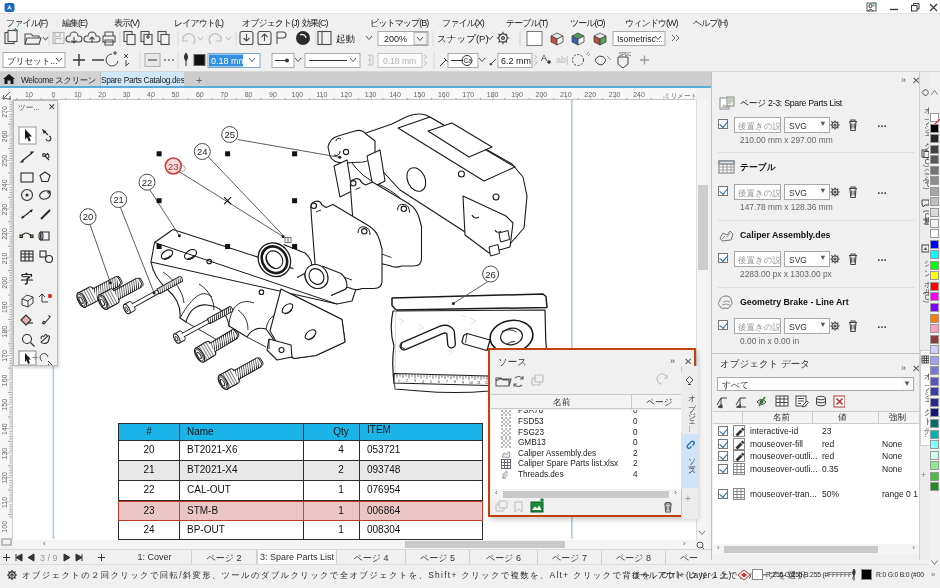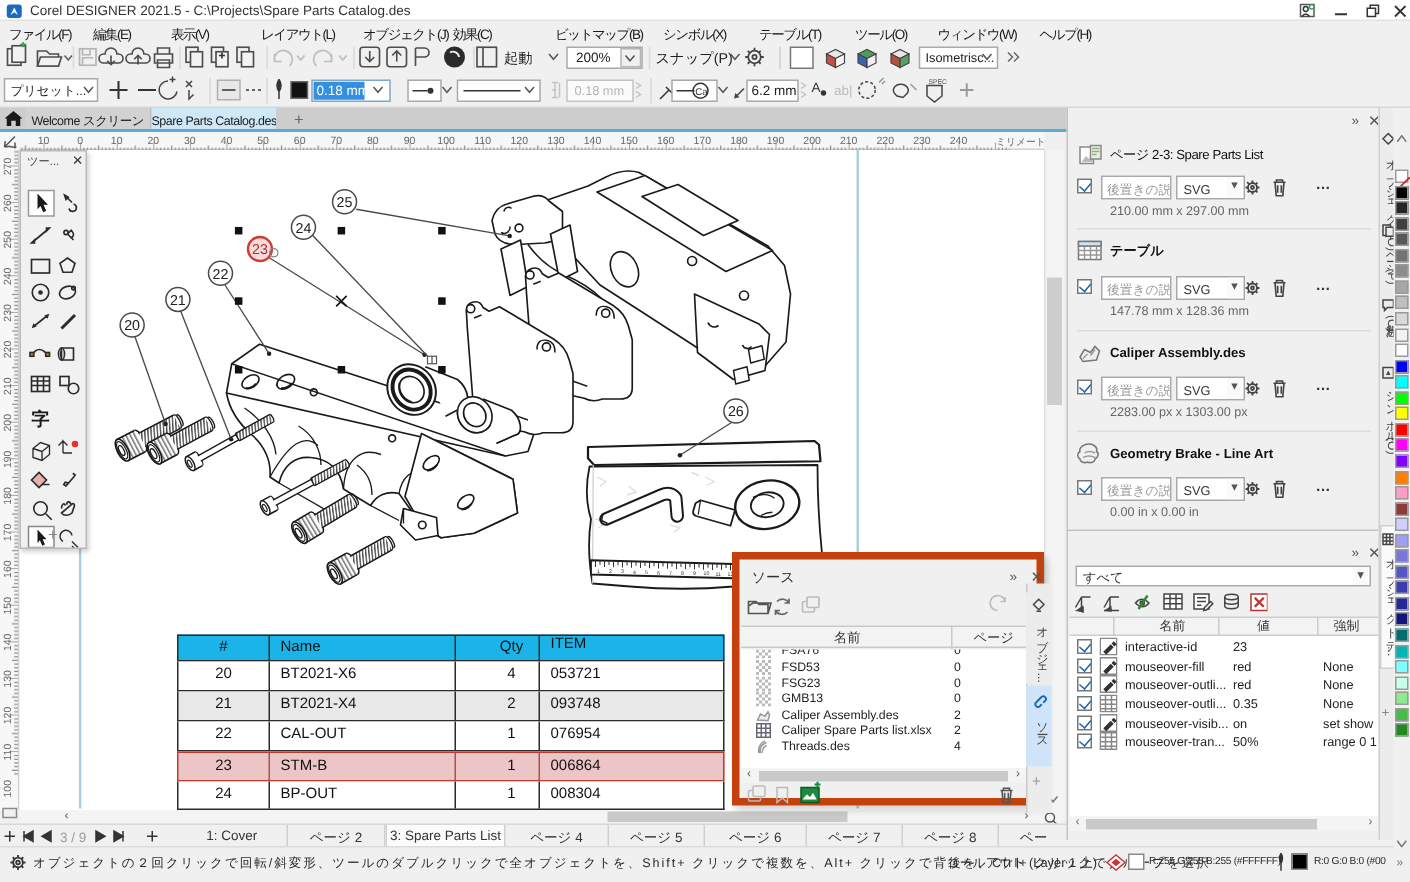--- a/index.html
+++ b/index.html
@@ -38,21 +38,21 @@
 #palette{left:929px;top:72px;width:11px;height:516px;background:#f0f0f0}
 .sw{position:absolute;left:1px;width:9px;height:9px;border:1px solid #9a9a9a}
 .dktitle{position:absolute;left:0;top:0;width:100%;height:18px;font-size:9.5px;color:#333;padding:4px 0 0 8px}
 .combo{position:absolute;background:#fff;border:1px solid #a9a9a9;font-size:8.5px;color:#333;overflow:hidden;white-space:nowrap}
 .combo .arr{position:absolute;right:1px;top:0;bottom:0;width:10px;background:#fafafa;color:#555;text-align:center}
 .cbx{position:absolute;width:10px;height:10px;background:#fff;border:1px solid #777}
 .cbx:after{content:"";position:absolute;left:2px;top:0px;width:3.5px;height:6px;border:solid #1e66a8;border-width:0 1.4px 1.4px 0;transform:rotate(40deg)}
 
 #toolbox{left:13px;top:100px;width:45px;height:266px;background:#f1f1f1;border:1px solid #b9b9b9;box-shadow:1px 2px 3px rgba(0,0,0,.18)}
 
-#srcpanel{left:488px;top:368px;width:208px;height:169px;background:#f0f0f0;border:5px solid #c2410c;box-shadow:2px 3px 5px rgba(0,0,0,.2)}
+#srcpanel{left:488px;top:348px;width:208px;height:169px;background:#f0f0f0;border:2px solid #c2410c;box-shadow:2px 3px 5px rgba(0,0,0,.2)}
 .vtext{writing-mode:vertical-rl;text-orientation:mixed;font-size:8px;color:#444;letter-spacing:0px}
 .odrow{position:absolute;left:1px;width:206px;height:12.6px;font-size:8.5px;color:#222}
 .odrow .pic{left:20px;top:0;width:12px;height:12px}
 .odrow .nm{position:absolute;left:37px;top:1px;width:70px;overflow:hidden;white-space:nowrap}
 .odrow .vl{position:absolute;left:109px;top:1px}
 .odrow .en{position:absolute;left:169px;top:1px;white-space:nowrap}
 .srow{position:absolute;left:0;width:190px;height:10.6px;font-size:8.2px;color:#222}
 .srow .pic{position:absolute;left:10px;top:0;width:10px;height:10px}
 .srow .nm{position:absolute;left:27px;top:0;white-space:nowrap}
 .srow .pg{position:absolute;left:142px;top:0}
@@ -65,21 +65,20 @@
 .c4{left:248px}
 .vline{position:absolute;top:0;bottom:0;width:1px;background:#2b2b2b}
 </style></head>
 <body>
 <div id="app">
   <div class="abs" id="titlebar">
     <svg class="abs" style="left:4px;top:2px" width="11" height="11" viewBox="0 0 11 11">
         <rect x="0.5" y="1" width="10" height="9" rx="2" fill="#1b6ac1"></rect>
         <path d="M3 8 5.5 3 8 8 5.5 6.2z" fill="#fff"></path>
       </svg>
-    <span class="abs" style="left:20px;top:2px">Corel DESIGNER 2021.5 - C:\Projects\Spare Parts Catalog.des</span>
     <svg class="abs" style="left:866px;top:2px" width="74" height="11" viewBox="0 0 74 11">
       <g stroke="#333" fill="none" stroke-width="1">
         <rect x="1" y="1" width="9" height="8" fill="none" stroke="#555"></rect>
           <circle cx="4.5" cy="4" r="1.6"></circle>
           <path d="M2 9 Q4.5 5.5 7 9"></path>
           <circle cx="8.5" cy="2.5" r="1.5" stroke="#3aa35c"></circle>
         <path d="M24 7.5 h8" stroke-width="1.4"></path>
         <rect x="45.5" y="3.5" width="5.5" height="5.5"></rect>
           <path d="M47.5 3.5 v-2 h5.5 v5.5 h-2"></path>
         <path d="M64 2 l7 7 M71 2 l-7 7" stroke-width="1.2"></path>
@@ -87,21 +86,21 @@
     </svg>
   </div>
   <div class="abs" id="menubar">
     <span class="mi" style="left:6px">ファイル(F)</span>
     <span class="mi" style="left:62px">編集(E)</span>
     <span class="mi" style="left:114px">表示(V)</span>
     <span class="mi" style="left:174px">レイアウト(L)</span>
     <span class="mi" style="left:242px">オブジェクト(J)</span>
     <span class="mi" style="left:302px">効果(C)</span>
     <span class="mi" style="left:370px">ビットマップ(B)</span>
-    <span class="mi" style="left:442px">シンボル(X)</span>
+    <span class="mi" style="left:442px">ファイル(X)</span>
     <span class="mi" style="left:506px">テーブル(T)</span>
     <span class="mi" style="left:570px">ツール(O)</span>
     <span class="mi" style="left:625px">ウィンドウ(W)</span>
     <span class="mi" style="left:693px">ヘルプ(H)</span>
   </div>
   <div class="abs" id="toolbar">
     <svg class="abs" style="left:0;top:0" width="712" height="21" viewBox="0 0 712 21">
       <path d="M49 3 v15 M120 3 v15 M178 3 v15 M236 3 v15 M316 3 v15 M433 3 v15" stroke="#dadada"></path>
       <g stroke="#4d4d4d" fill="none" stroke-width="1.1">
         <rect x="5" y="4.5" width="9" height="11"></rect>
@@ -772,20 +771,21 @@
     <svg class="abs" style="left:135px;top:247px" width="12" height="14" viewBox="0 0 12 14">
         <g fill="none" stroke="#444" stroke-width="1.1">
           <path d="M2 3.5 h8 M4 3.5 v-1.5 h4 v1.5 M3 3.5 l0.8 9 h4.4 l0.8-9"></path>
           <path d="M4.8 5.5 v5 m2.4-5 v5"></path>
         </g>
       </svg>
     <span class="abs" style="left:165px;top:247px;font-size:10px;color:#333;font-weight:bold">…</span>
     <span class="abs" style="left:28px;top:264px;font-size:8.4px;color:#666">0.00 in x 0.00 in</span>
   </div>
   <div class="abs" id="dockdata">
+    <div class="dktitle">オブジェクト データ</div>
     <span class="abs" style="left:189px;top:9px;color:#555;font-size:9px">»</span>
     <span class="abs" style="left:200px;top:9px;color:#555;font-size:10px">✕</span>
     <div class="combo" style="left:5px;top:23px;width:197px;height:14px;padding:1.5px 0 0 4px;font-size:8.8px">すべて<span class="arr">▾</span></div>
     <svg class="abs" style="left:3px;top:40px" width="130" height="15" viewBox="0 0 130 15">
       <g fill="none" stroke="#444" stroke-width="1">
         <path d="M2 11 l4 -7 m0 0 h6 m-6 0 v7 m-2 2 l3 -2 0 3z"></path>
           <path d="M3 13 l3.5-2.5 .3 2.8z" fill="#444"></path>
         <path d="M21 11 l4 -7 m0 0 h6 m-6 0 v7 m-4 2 h10"></path>
           <path d="M22 13 l3.5-2.5 .3 2.8z" fill="#444"></path>
         <g transform="translate(40,0)">
@@ -852,30 +852,20 @@
       </div>
     <div class="odrow" style="top:109px">
         <div class="cbx" style="left:5px;top:1px"></div>
         <svg class="abs pic" viewBox="0 0 12 12">
           <rect x="0.5" y="0.5" width="11" height="11" fill="#fff" stroke="#888"></rect>
           <path d="M0.5 3.5 h11 M0.5 6.5 h11 M0.5 9.5 h11 M4 0.5 v11 M8 0.5 v11" stroke="#888"></path>
         </svg>
         <span class="nm">mouseover-outli...</span>
         <span class="vl">0.35</span>
         <span class="en">None</span>
-      </div>
-    <div class="odrow" style="top:121.7px">
-        <div class="cbx" style="left:5px;top:1px"></div>
-        <svg class="abs pic" viewBox="0 0 12 12">
-          <rect x="0.5" y="0.5" width="11" height="11" fill="#fff" stroke="#888"></rect>
-          <path d="M2.5 9.5 l5-5 2 2 -5 5z M8 4 l1.5-1.5 2 2 L10 6z" fill="#333"></path>
-        </svg>
-        <span class="nm">mouseover-visib...</span>
-        <span class="vl">on</span>
-        <span class="en">set show</span>
       </div>
     <div class="odrow" style="top:134.3px">
         <div class="cbx" style="left:5px;top:1px"></div>
         <svg class="abs pic" viewBox="0 0 12 12">
           <rect x="0.5" y="0.5" width="11" height="11" fill="#fff" stroke="#888"></rect>
           <path d="M0.5 3.5 h11 M0.5 6.5 h11 M0.5 9.5 h11 M4 0.5 v11 M8 0.5 v11" stroke="#888"></path>
         </svg>
         <span class="nm">mouseover-tran...</span>
         <span class="vl">50%</span>
         <span class="en">range 0 1</span>

